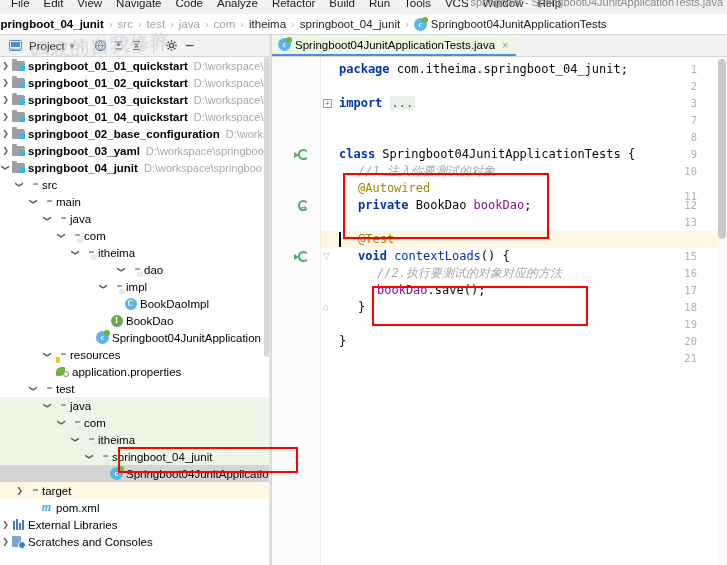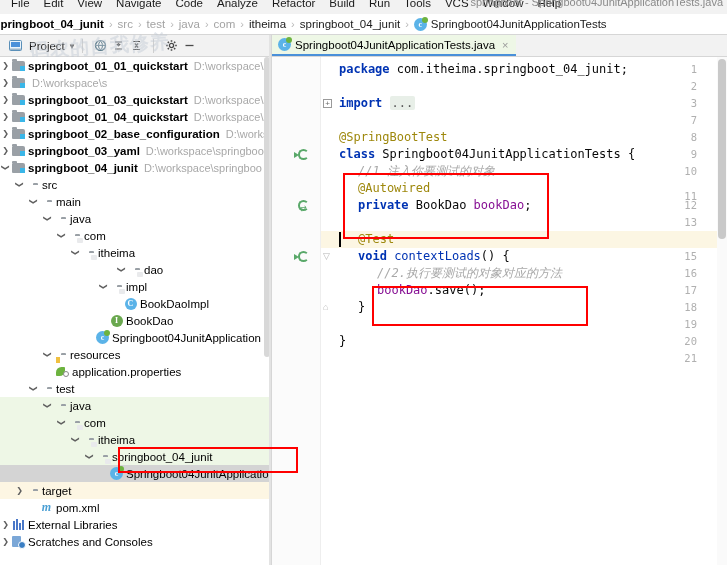--- a/index.html
+++ b/index.html
@@ -327,20 +327,21 @@
           <span class="path">D:\workspace\s</span>
         </div>
         <div class="row bold" style="padding-left: 0px;">
           <span class="arrow">❯</span>
           <span class="ico">
             <span class="ic-mod">
               <span class="f"></span>
               <span class="b"></span>
             </span>
           </span>
+          <span class="lbl">springboot_01_02_quickstart</span>
           <span class="path">D:\workspace\s</span>
         </div>
         <div class="row bold" style="padding-left: 0px;">
           <span class="arrow">❯</span>
           <span class="ico">
             <span class="ic-mod">
               <span class="f"></span>
               <span class="b"></span>
             </span>
           </span>
@@ -608,21 +609,20 @@
           <div class="lnum" style="top: 278px;">20</div>
           <div class="lnum" style="top: 295px;">21</div>
           <div class="foldarrow" style="top: 194px; left: 51px;">▽</div>
           <div class="foldarrow" style="top: 245px; left: 51px;">⌂</div>
         </div>
       <div class="codelines" id="code-lines">
           <div class="cl-line" style="top: 4px; left: 18px;"><span class="kw">package</span><span class="plain"> com.itheima.springboot_04_junit;</span></div>
           <div class="cl-line" style="top: 21px; left: 18px;"></div>
           <div class="cl-line" style="top: 38px; left: 18px;"><span class="kw">import</span><span class="plain"> </span><span class="folded">...</span></div>
           <div class="cl-line" style="top: 55px; left: 18px;"></div>
-          <div class="cl-line" style="top: 72px; left: 18px;"><span class="ann">@SpringBootTest</span></div>
           <div class="cl-line" style="top: 89px; left: 18px;"><span class="kw">class</span><span class="plain"> Springboot04JunitApplicationTests {</span></div>
           <div class="cl-line" style="top: 106px; left: 37px;"><span class="cmt">//1.注入你要测试的对象</span></div>
           <div class="cl-line" style="top: 123px; left: 37px;"><span class="ann">@Autowired</span></div>
           <div class="cl-line" style="top: 140px; left: 37px;"><span class="kw">private</span><span class="plain"> BookDao </span><span class="field">bookDao</span><span class="plain">;</span></div>
           <div class="cl-line" style="top: 157px; left: 37px;"></div>
           <div class="hl-line" style="top: 174px;"></div>
           <div class="cl-line" style="top: 174px; left: 37px;"><span class="ann">@Test</span></div>
           <div class="caret" style="top: 175px; left: 18px;"></div>
           <div class="cl-line" style="top: 191px; left: 37px;"><span class="kw">void</span><span class="plain"> </span><span class="kw2">contextLoads</span><span class="plain">() {</span></div>
           <div class="cl-line" style="top: 208px; left: 56px;"><span class="cmt">//2.执行要测试的对象对应的方法</span></div>

